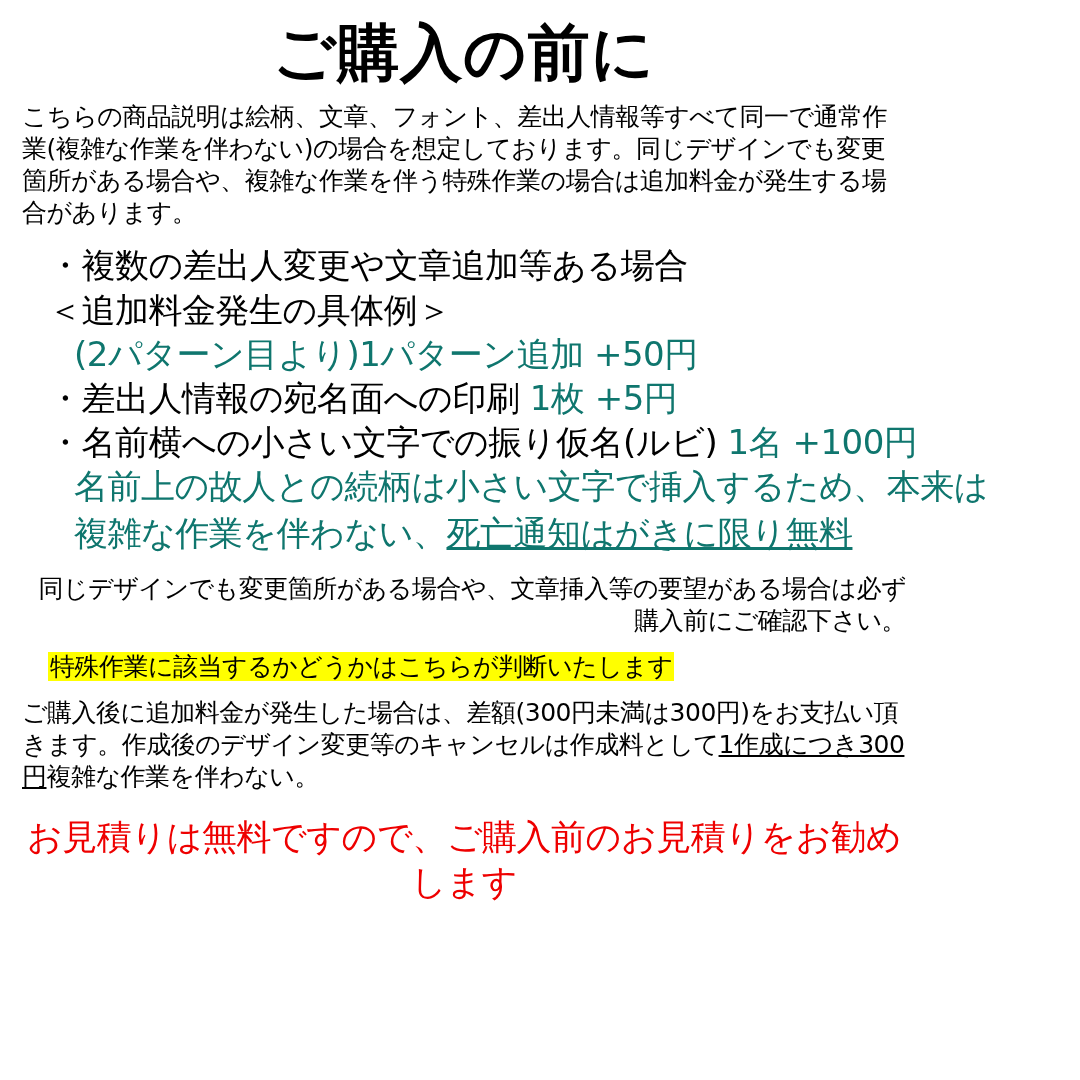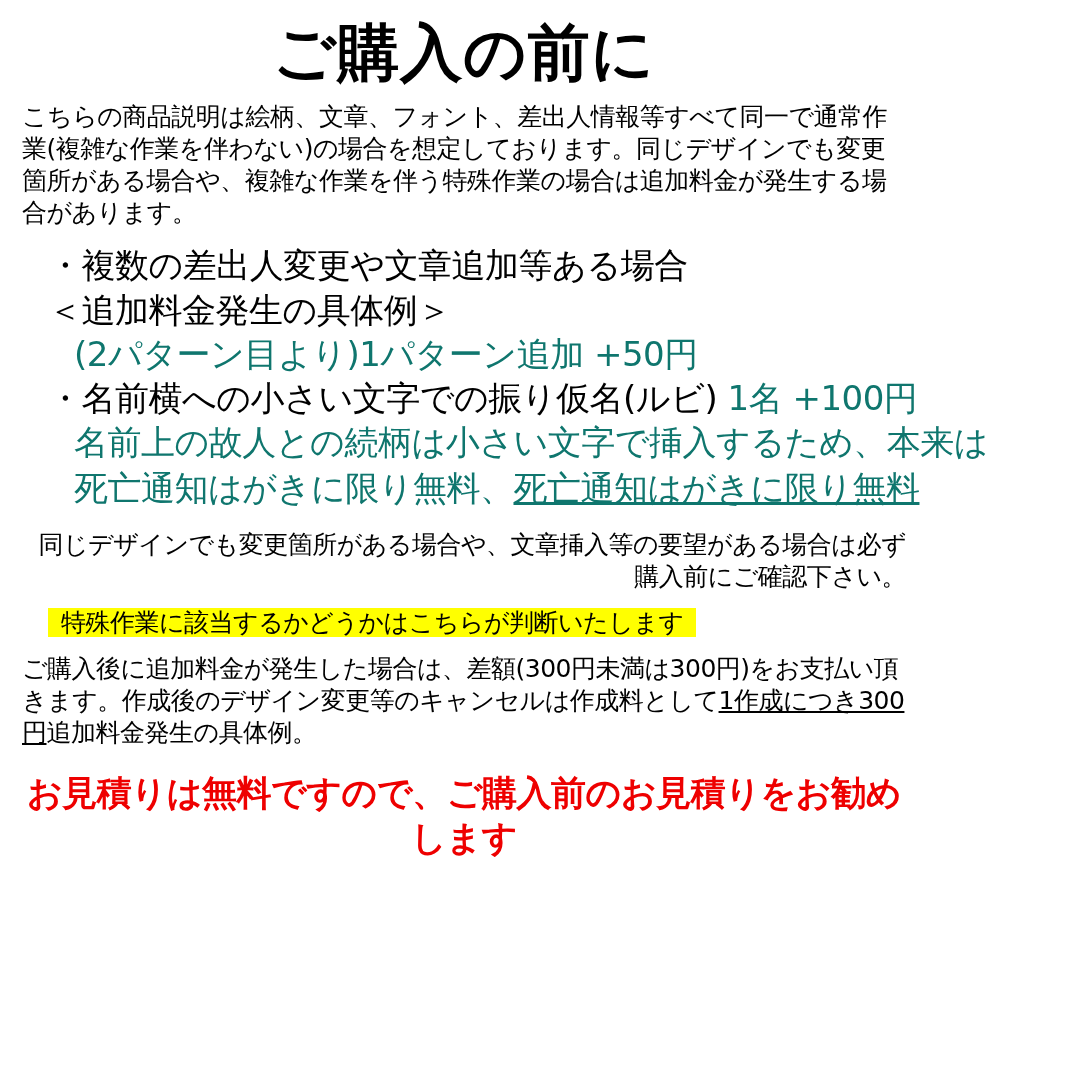--- a/index.html
+++ b/index.html
@@ -53,30 +53,30 @@
   .red {
     color: #0f766e;
   }
   .underline {
     text-decoration: underline;
     text-underline-offset: 2px;
   }
   .hl {
     background: #ffff00;
     display: inline;
-    padding: 0 13px;
+    padding: 0 2px;
   }
   .block-gap {
     margin-top: 18px;
     text-align: right;
   }
   .closing {
     font-size: 35px;
     line-height: 1.30;
-    font-weight: 700;
+    font-weight: 400;
     color: #ee0000;
     text-align: center;
     margin-top: 22px;
     letter-spacing: -0.5px;
   }
   .tight {
     margin-bottom: 2px;
   }
 </style>
 </head>
@@ -92,38 +92,42 @@
 
     <div class="ex-line">
       <span>・複数の差出人変更や文章追加等ある場合</span>
     </div>
 
     <div class="ex-line">＜追加料金発生の具体例＞</div>
     <div class="ex-line indent red">
       <span>(2パターン目より)1パターン追加 +50円</span>
     </div>
 
+    <div class="ex-line">
+      <span>・差出人情報の宛名面への印刷</span>
+      <span class="red">1枚 +5円</span>
+    </div>
 
     <div class="ex-line">
       <span>・名前横への小さい文字での振り仮名(ルビ)</span>
       <span class="red">1名 +100円</span>
     </div>
 
     <div class="ex-line indent red tight">名前上の故人との続柄は小さい文字で挿入するため、本来は</div>
     <div class="ex-line indent red">
-      <span>死亡通知はがきに限り無料、</span><span class="underline">死亡通知はがきに限り無料</span>
+      <span>複雑な作業を伴わない、</span><span class="underline">死亡通知はがきに限り無料</span>
     </div>
 
   </div>
 
   <div class="para block-gap">同じデザインでも変更箇所がある場合や、文章挿入等の要望がある場合は必ず購入前にご確認下さい。</div>
 
   <div class="para">
     <span style="display:inline-block; width:26px;"></span><span class="hl">特殊作業に該当するかどうかはこちらが判断いたします</span>
   </div>
 
   <div class="para">
-    <span>ご購入後に追加料金が発生した場合は、差額(300円未満は300円)をお支払い頂きます。作成後のデザイン変更等のキャンセルは作成料として</span><span class="underline">1作成につき300円</span><span>追加料金発生の具体例。</span>
+    <span>ご購入後に追加料金が発生した場合は、差額(300円未満は300円)をお支払い頂きます。作成後のデザイン変更等のキャンセルは作成料として</span><span class="underline">1作成につき300円</span><span>複雑な作業を伴わない。</span>
   </div>
 
   <div class="closing">お見積りは無料ですので、ご購入前のお見積りをお勧めします</div>
 
 </div>
 
 </body></html>

